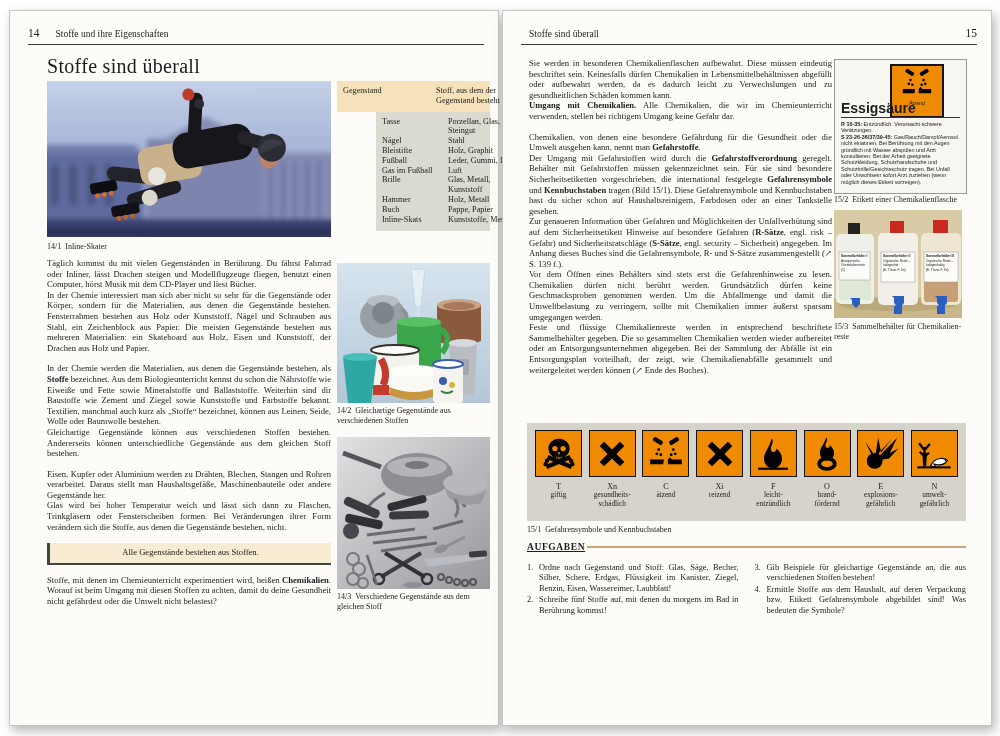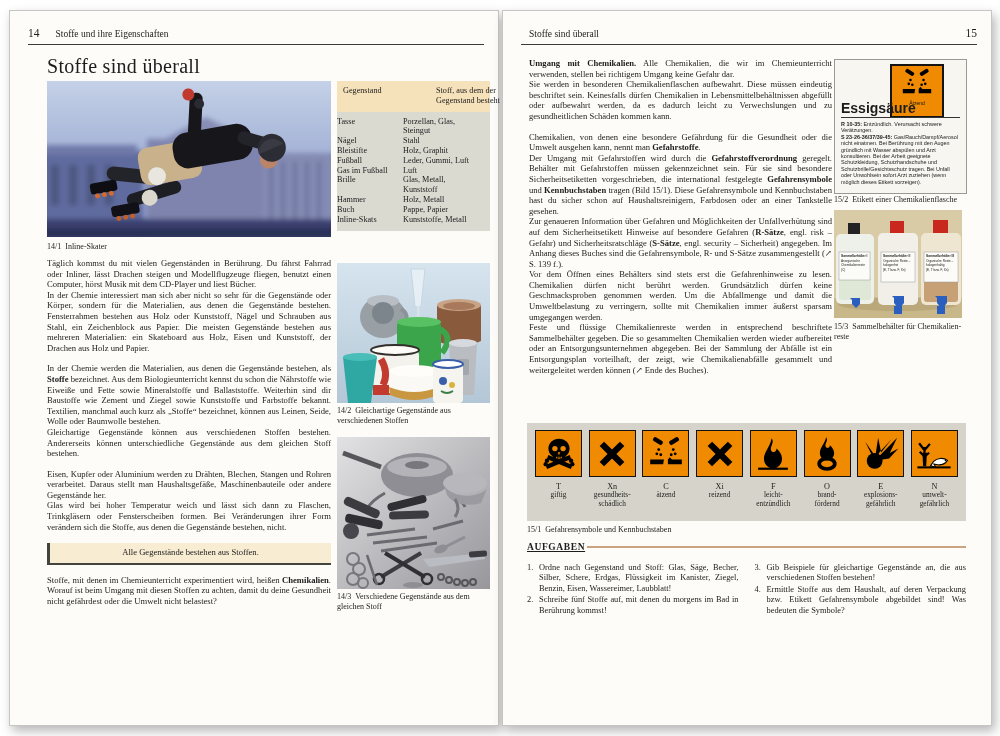--- a/index.html
+++ b/index.html
@@ -27,21 +27,21 @@
 
   .cap{position:absolute;font-size:8px;line-height:10px;white-space:pre-line;}
 
   
   .photo{position:absolute;overflow:hidden;}
   .photo svg{display:block;}
 
   
   .tbl{position:absolute;left:327px;width:153px;font-size:8.2px;line-height:9.8px;}
   .tbl .hd{background:#f6e2ba;display:flex;padding:5px 0 6px 6px;gap:27px;}
-  .tbl .bd{background:#dbdad1;padding:5px 0 7px 0;}
+  .tbl .bd{background:#dbdad1;padding:5px 0 7px 6px;margin-left:39px;}
   .tbl .row{display:flex;}
   .tbl .c1{width:66px;flex:none;}
   .tbl .c2{width:78px;flex:none;}
 
   
   .merk{margin-top:11px;margin-bottom:10px;background:#f8ecd2;border-left:3px solid #44443f;
         border-bottom:2px solid #44443f;padding:4px 7px 5px 7px;text-align:center;}
 
   
   .etikett{position:absolute;top:48px;left:331px;width:131px;height:133px;background:#f7f6f1;
@@ -364,22 +364,22 @@
 
 <div class="page" id="rightPage">
 
   <div class="runhead right">
     <span class="rh-text" style="margin-left:8px;">Stoffe sind überall</span>
     <span class="pgnum">15</span>
   </div>
   <div class="headrule"></div>
 
   <div class="textcol" style="top:47px;left:26px;width:303px;">
+    <p>Sie werden in besonderen Chemikalienflaschen aufbewahrt. Diese müssen eindeutig beschriftet sein. Keinesfalls dürfen Chemikalien in Lebensmittelbehältnissen abgefüllt oder aufbewahrt werden, da es dadurch leicht zu Verwechslungen und zu gesundheitlichen Schäden kommen kann.</p>
     <p><b>Umgang mit Chemikalien.</b> Alle Chemikalien, die wir im Chemieunterricht verwenden, stellen bei richtigem Umgang keine Gefahr dar.</p>
-    <p>Sie werden in besonderen Chemikalienflaschen aufbewahrt. Diese müssen eindeutig beschriftet sein. Keinesfalls dürfen Chemikalien in Lebensmittelbehältnissen abgefüllt oder aufbewahrt werden, da es dadurch leicht zu Verwechslungen und zu gesundheitlichen Schäden kommen kann.</p>
     <p class="gap">Chemikalien, von denen eine besondere Gefährdung für die Gesundheit oder die Umwelt ausgehen kann, nennt man <b>Gefahrstoffe</b>.</p>
     <p>Der Umgang mit Gefahrstoffen wird durch die <b>Gefahrstoffverordnung</b> geregelt. Behälter mit Gefahrstoffen müssen gekennzeichnet sein. Für sie sind besondere Sicherheitsetiketten vorgeschrieben, die international festgelegte <b>Gefahrensymbole</b> und <b>Kennbuchstaben</b> tragen (Bild 15/1). Diese Gefahrensymbole und Kennbuchstaben hast du sicher schon auf Haushaltsreinigern, Farbdosen oder an einer Tankstelle gesehen.</p>
     <p>Zur genaueren Information über Gefahren und Möglichkeiten der Unfallverhütung sind auf dem Sicherheitsetikett Hinweise auf besondere Gefahren (<b>R-Sätze</b>, engl. risk – Gefahr) und Sicherheitsratschläge (<b>S-Sätze</b>, engl. security – Sicherheit) angegeben. Im Anhang dieses Buches sind die Gefahrensymbole, R- und S-Sätze zusammengestellt (↗ S. 139 f.).</p>
     <p>Vor dem Öffnen eines Behälters sind stets erst die Gefahrenhinweise zu lesen. Chemikalien dürfen nicht berührt werden. Grundsätzlich dürfen keine Geschmacksproben genommen werden. Um die Abfallmenge und damit die Umweltbelastung zu verringern, sollte mit Chemikalien immer äußerst sparsam umgegangen werden.</p>
     <p>Feste und flüssige Chemikalienreste werden in entsprechend beschriftete Sammelbehälter gegeben. Die so gesammelten Chemikalien werden wieder aufbereitet oder an Entsorgungsunternehmen abgegeben. Bei der Sammlung der Abfälle ist ein Entsorgungsplan vorteilhaft, der zeigt, wie Chemikalienabfälle gesammelt und weitergeleitet werden können (↗ Ende des Buches).</p>
   </div>
 
   <div class="etikett">
     <div class="et-sym">
       <svg viewBox="0 0 24 24" width="34" height="34">

